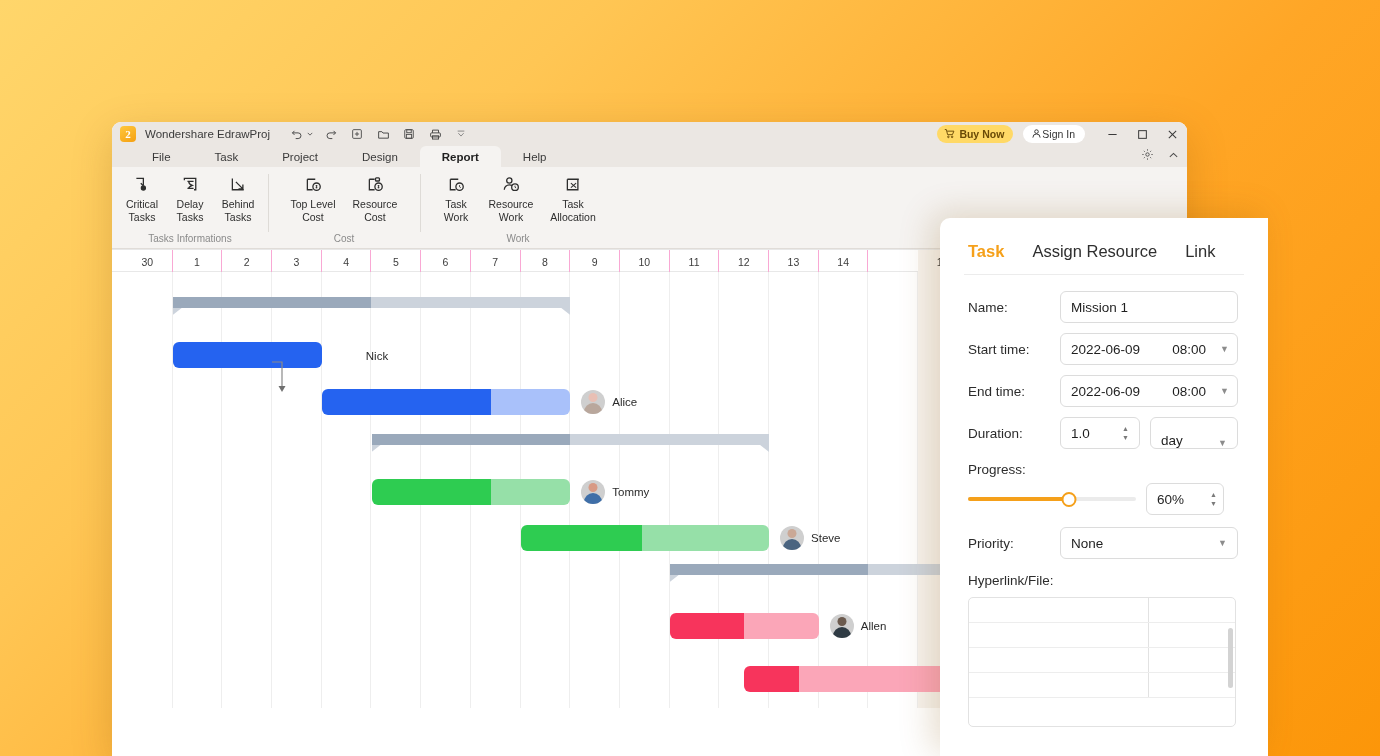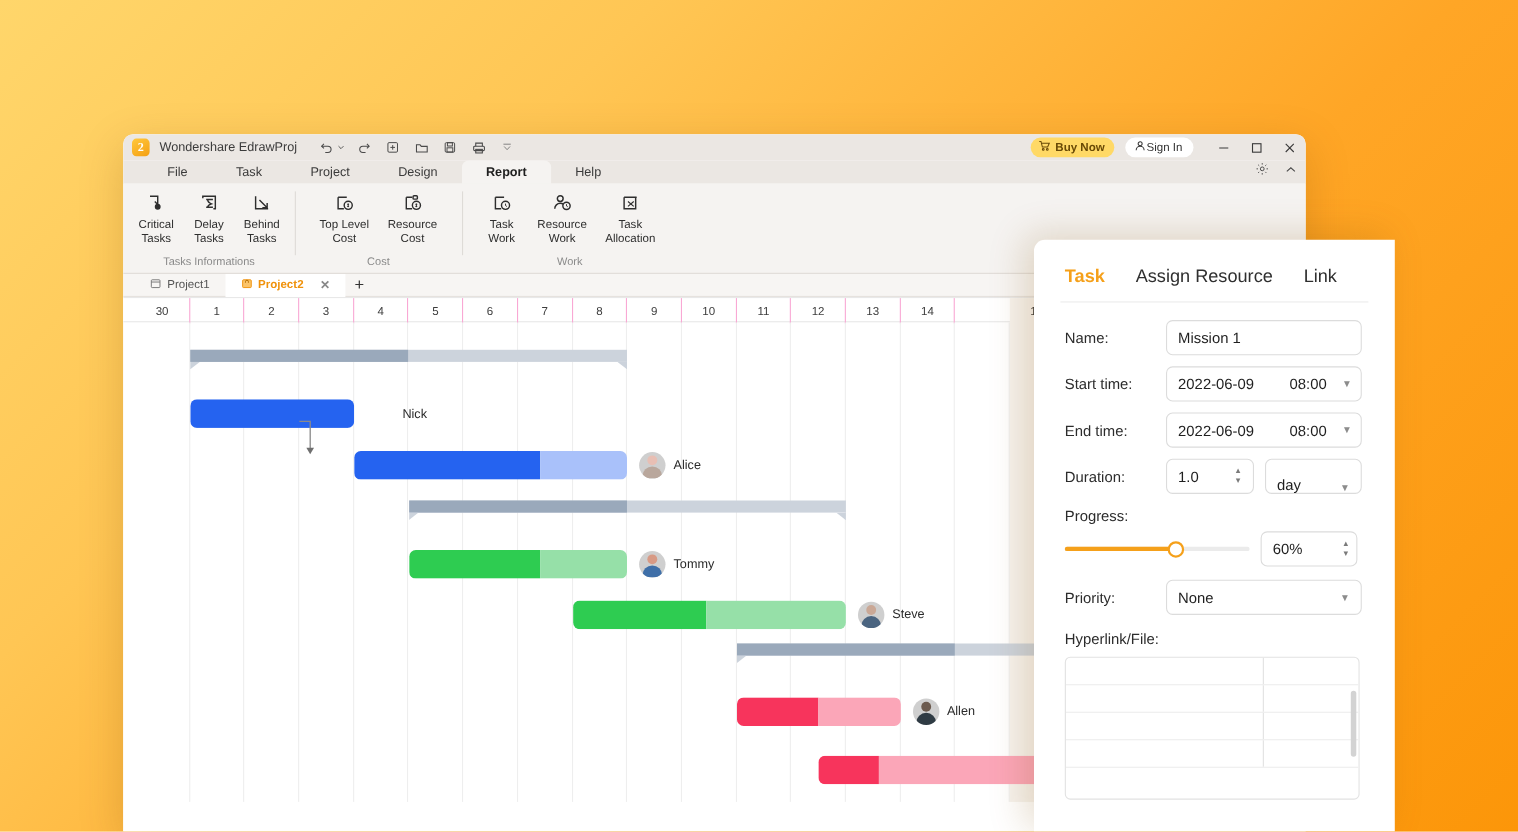--- a/index.html
+++ b/index.html
@@ -264,21 +264,21 @@
     padding: 0 10px;
     position: relative;
   }
   .field.name { width: 178px; }
   .field.datetime { width: 178px; justify-content: space-between; padding-right: 8px; }
   .dt-date { margin-right: 6px; }
   .dt-time { margin-left: auto; margin-right: 14px; }
   .field.dur { width: 80px; }
   .field.unit { width: 88px; margin-left: 10px; justify-content: space-between; align-items: flex-end; }
   .field.prio { width: 178px; justify-content: space-between; }
-  .field.pct { width: 88px; justify-content: space-between; padding-right: 6px; }
+  .field.pct { width: 78px; justify-content: space-between; padding-right: 6px; }
 
   .caret { color: #8c8c8c; font-size: 9px; line-height: 1; }
   .spin {
     display: flex; flex-direction: column; gap: 3px;
     margin-left: auto; color: #7a7a7a;
   }
   .spin span { font-size: 7px; line-height: 6px; }
 
   .progress-row { margin-bottom: 2px; }
   .slider-row { display: flex; align-items: center; margin-bottom: 12px; }
@@ -542,42 +542,20 @@
             </svg>
           </div>
           <div class="rb-text">Task
 Allocation</div>
         </div>
       </div>
       <div class="rg-label">Work</div>
     </div>
   </div>
 
-  <div class="proj-tabs">
-    <div class="proj-tab">
-      <span>
-        <svg width="11" height="11" viewBox="0 0 14 14" fill="none" stroke="#777" stroke-width="1.1">
-          <rect x="2" y="3" width="10" height="9" rx="1"></rect>
-            <path d="M2 5.6h10"></path>
-        </svg>
-      </span>
-      <span>Project1</span>
-    </div>
-    <div class="proj-tab active">
-      <span>
-        <svg width="11" height="11" viewBox="0 0 14 14" fill="none" stroke="#f0920b" stroke-width="1.1">
-          <rect x="2" y="3" width="10" height="9" rx="1" fill="#fbc46a" stroke="#f0920b"></rect>
-          <path d="M5.3 6.4V5.2a1.7 1.7 0 0 1 3.4 0v1.2" stroke="#b06a00"></path>
-        </svg>
-      </span>
-      <span>Project2</span>
-      <span class="proj-close">✕</span>
-    </div>
-    <div class="proj-add">+</div>
-  </div>
 
   <div class="gantt">
     <div class="gantt-days" id="gantt-days">
         <div class="day-cell" style="left: 11px; width: 49.7px;">30</div>
         <div class="day-cell" style="left: 60.7px; width: 49.7px;">1</div>
         <div class="day-cell" style="left: 110.4px; width: 49.7px;">2</div>
         <div class="day-cell" style="left: 160.1px; width: 49.7px;">3</div>
         <div class="day-cell" style="left: 209.8px; width: 49.7px;">4</div>
         <div class="day-cell" style="left: 259.5px; width: 49.7px;">5</div>
         <div class="day-cell" style="left: 309.2px; width: 49.7px;">6</div>

